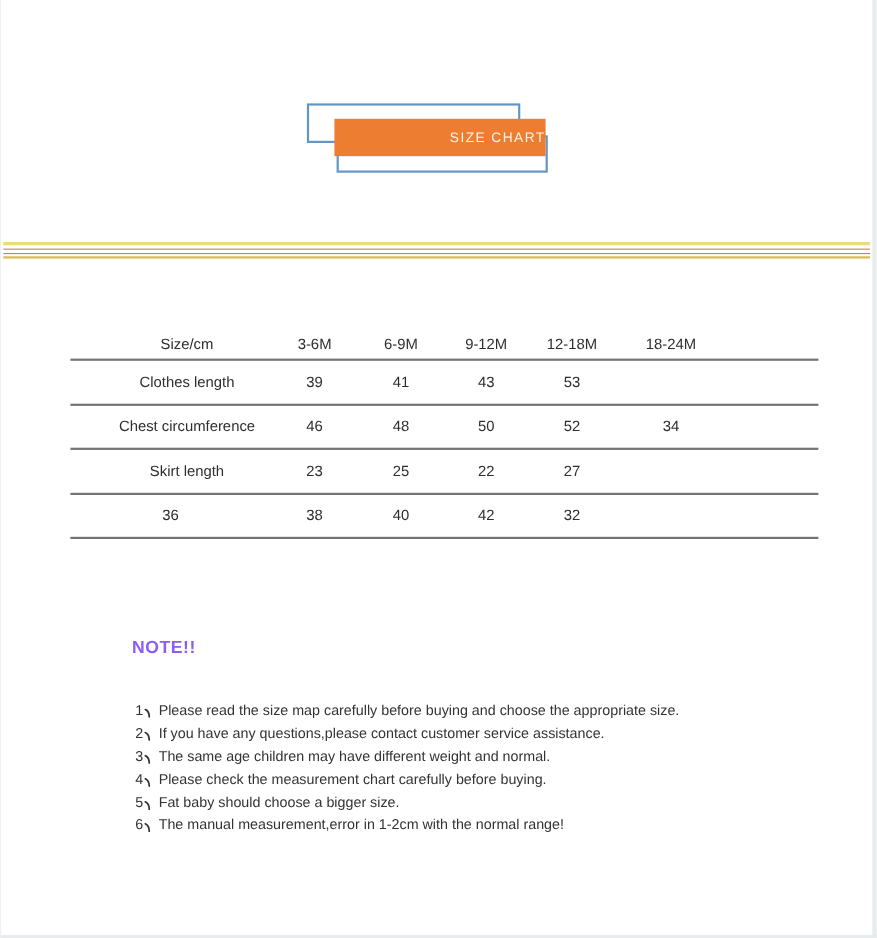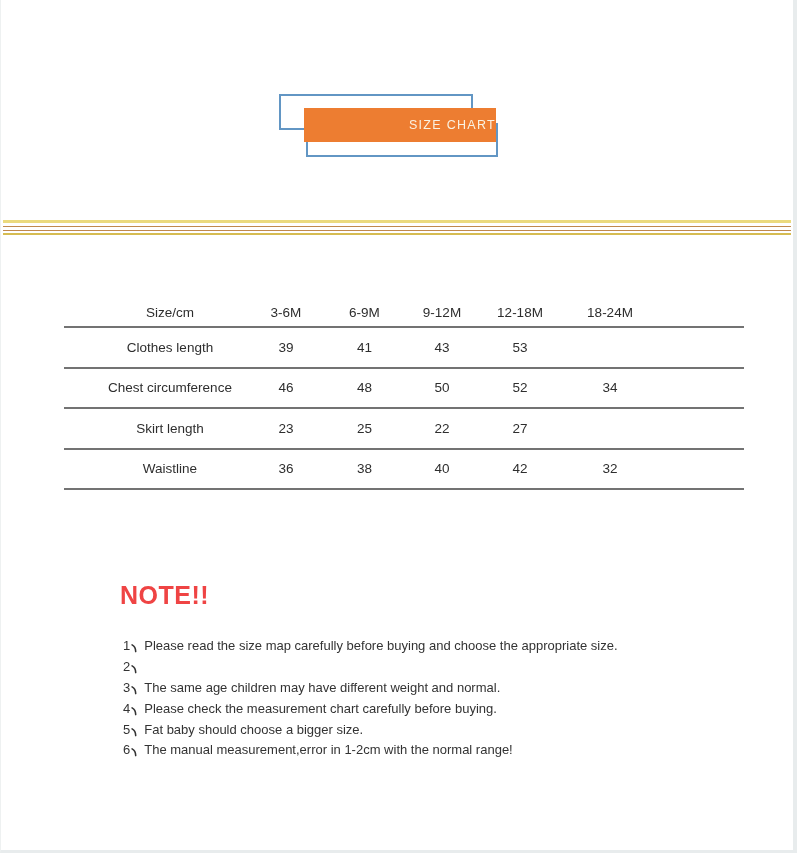--- a/index.html
+++ b/index.html
@@ -46,21 +46,21 @@
   .t-row.t-head { height:30px; }
   .cell {
     display:flex; align-items:center; justify-content:center;
     font-size:13.5px; color:#2e2e2e; white-space:nowrap;
   }
   .cell.label { box-sizing:border-box; padding-left:30px; }
 
   
   .note-heading {
     position:absolute; left:119px; top:581px;
-    font-size:25px; font-weight:bold; color:#ef4444; letter-spacing:0.5px;
+    font-size:16px; font-weight:bold; color:#8b5cf6; letter-spacing:0.5px;
   }
   .note-list { position:absolute; left:122px; top:635px; }
   .note-item { display:flex; align-items:center; height:20.9px; font-size:13px; color:#333; white-space:nowrap; }
   .note-item .num { display:inline-block; }
   .note-item .ideo-comma { margin:6px 7px 0 1px; flex:0 0 auto; }
 </style>
 </head>
 <body>
 
 <div class="page">
@@ -112,21 +112,20 @@
     <div class="t-row">
       <div class="cell label">Skirt length</div>
       <div class="cell">23</div>
       <div class="cell">25</div>
       <div class="cell">22</div>
       <div class="cell">27</div>
       <div class="cell"></div>
     </div>
 
     <div class="t-row">
-      <div class="cell label">Waistline</div>
       <div class="cell">36</div>
       <div class="cell">38</div>
       <div class="cell">40</div>
       <div class="cell">42</div>
       <div class="cell">32</div>
       <div class="cell"></div>
     </div>
   </div>
 
   <div class="note-heading">NOTE!!</div>
@@ -137,20 +136,21 @@
       <svg class="ideo-comma" width="6" height="9" viewBox="0 0 6 9">
           <path d="M1.1,0.9 Q4.6,2.6 4.7,7.6" fill="none" stroke="#333" stroke-width="1.6" stroke-linecap="round"></path>
         </svg>
       <span class="txt">Please read the size map carefully before buying and choose the appropriate size.</span>
     </div>
     <div class="note-item">
       <span class="num">2</span>
       <svg class="ideo-comma" width="6" height="9" viewBox="0 0 6 9">
           <path d="M1.1,0.9 Q4.6,2.6 4.7,7.6" fill="none" stroke="#333" stroke-width="1.6" stroke-linecap="round"></path>
         </svg>
+      <span class="txt">If you have any questions,please contact customer service assistance.</span>
     </div>
     <div class="note-item">
       <span class="num">3</span>
       <svg class="ideo-comma" width="6" height="9" viewBox="0 0 6 9">
           <path d="M1.1,0.9 Q4.6,2.6 4.7,7.6" fill="none" stroke="#333" stroke-width="1.6" stroke-linecap="round"></path>
         </svg>
       <span class="txt">The same age children may have different weight and normal.</span>
     </div>
     <div class="note-item">
       <span class="num">4</span>

